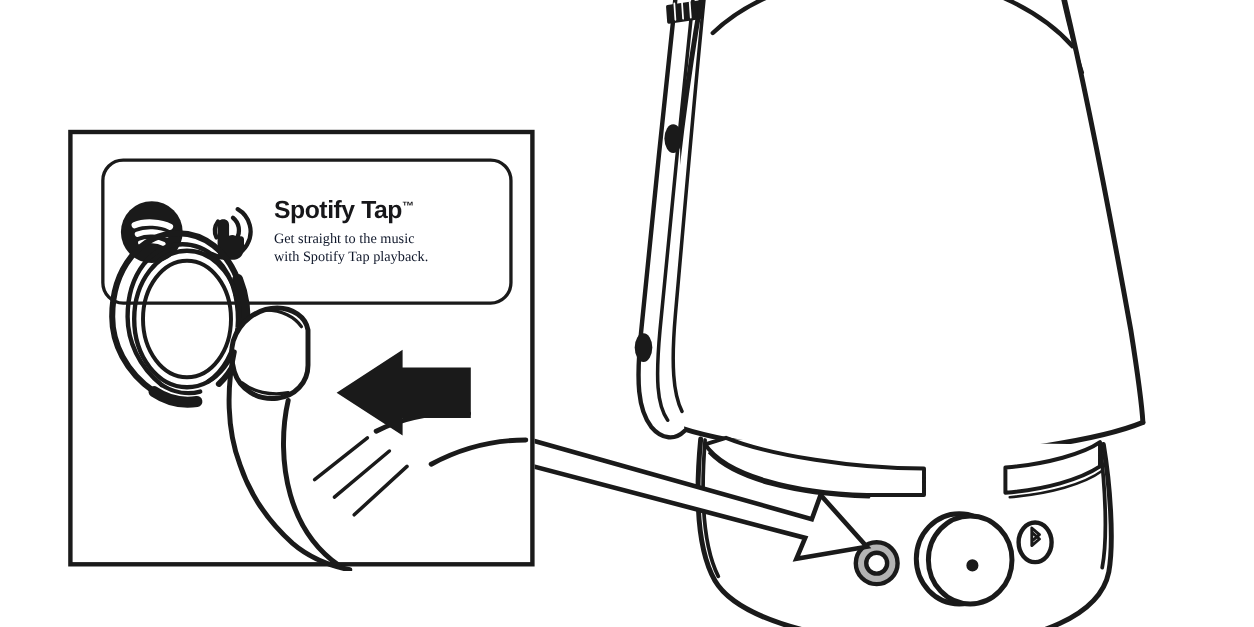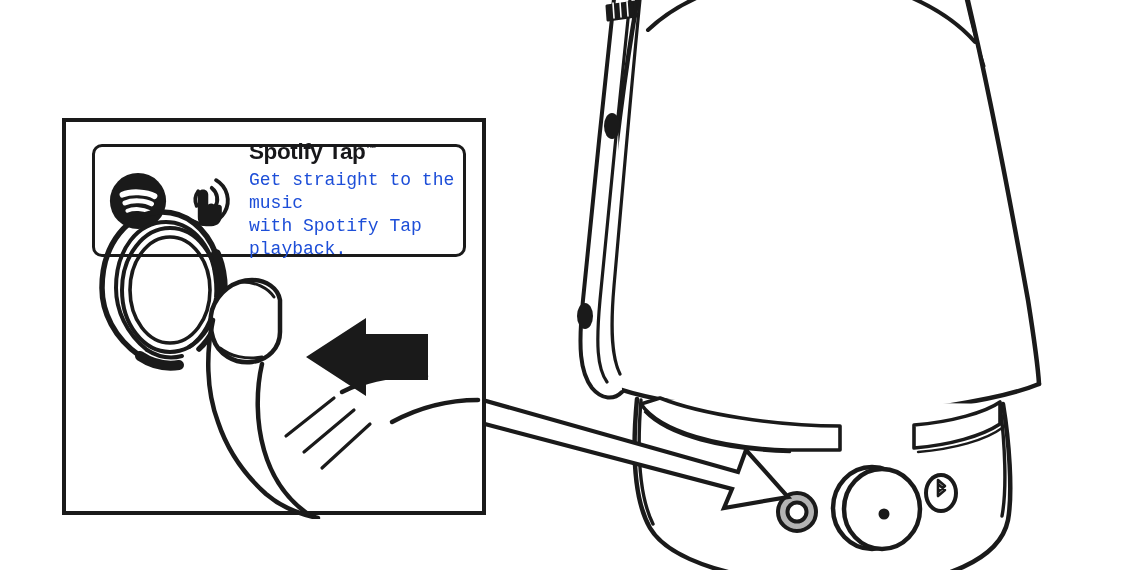--- a/index.html
+++ b/index.html
@@ -35,23 +35,23 @@
     height: 397px;
     border: 4px solid #1a1a1a;
     box-sizing: border-box;
     background: #ffffff;
   }
   .spotify-card {
     position: absolute;
     left: 26px;
     top: 22px;
     width: 374px;
-    height: 113px;
+    height: 133px;
     border: 3px solid #1a1a1a;
-    border-radius: 10px;
+    border-radius: 20px;
     box-sizing: border-box;
     background: #ffffff;
     display: flex;
     align-items: center;
     padding: 0 0 0 12px;
   }
   .spotify-icons {
     display: flex;
     align-items: center;
     gap: 4px;
@@ -74,24 +74,24 @@
     white-space: nowrap;
   }
   .spotify-title .tm {
     font-size: 11px;
     font-weight: 700;
     vertical-align: 7px;
     letter-spacing: 0;
   }
   .spotify-sub {
     margin-top: 6px;
-    font-family: Liberation Mono, monospace;
+    font-family: Liberation Serif, serif;
     font-weight: 400;
-    font-size: 18px;
-    color: #1d4ed8;
+    font-size: 13px;
+    color: #0f172a;
     line-height: 1.28;
     white-space: pre-line;
   }
 
   .duration-label {
     position: absolute;
     left: 330px;
     top: 327px;
     font-family: "Liberation Sans", sans-serif;
     font-weight: 400;

